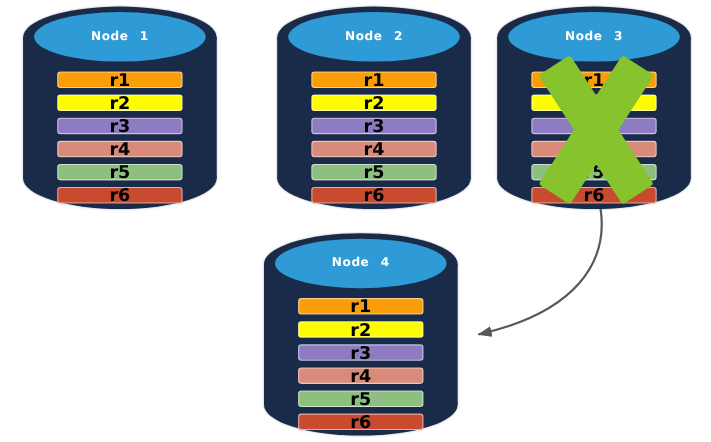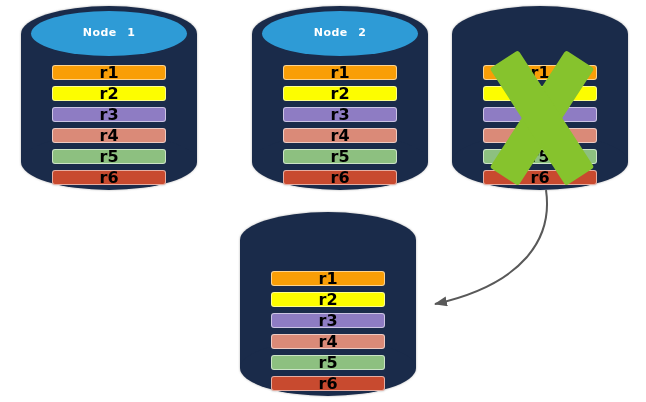--- a/index.html
+++ b/index.html
@@ -134,20 +134,23 @@
       <div class="row" style="background-color: rgb(200, 74, 47);">
           <span class="row-label">r6</span>
         </div>
     </div>
   </div>
 
   <div class="cylinder n3">
     <div class="cap-outer"></div>
     <div class="mid"></div>
     <div class="cap-bottom"></div>
+    <div class="cap-inner">
+      <span class="node-title">Node 3</span>
+    </div>
     <div class="rows">
       <div class="row" style="background-color: rgb(249, 158, 7);">
           <span class="row-label">r1</span>
         </div>
       <div class="row" style="background-color: rgb(253, 253, 0);">
           <span class="row-label">r2</span>
         </div>
       <div class="row" style="background-color: rgb(142, 124, 195);">
           <span class="row-label">r3</span>
         </div>
@@ -164,20 +167,23 @@
     <div class="xmark">
       <div class="xbar xbar-a"></div>
       <div class="xbar xbar-b"></div>
     </div>
   </div>
 
   <div class="cylinder n4">
     <div class="cap-outer"></div>
     <div class="mid"></div>
     <div class="cap-bottom"></div>
+    <div class="cap-inner">
+      <span class="node-title">Node 4</span>
+    </div>
     <div class="rows">
       <div class="row" style="background-color: rgb(249, 158, 7);">
           <span class="row-label">r1</span>
         </div>
       <div class="row" style="background-color: rgb(253, 253, 0);">
           <span class="row-label">r2</span>
         </div>
       <div class="row" style="background-color: rgb(142, 124, 195);">
           <span class="row-label">r3</span>
         </div>

